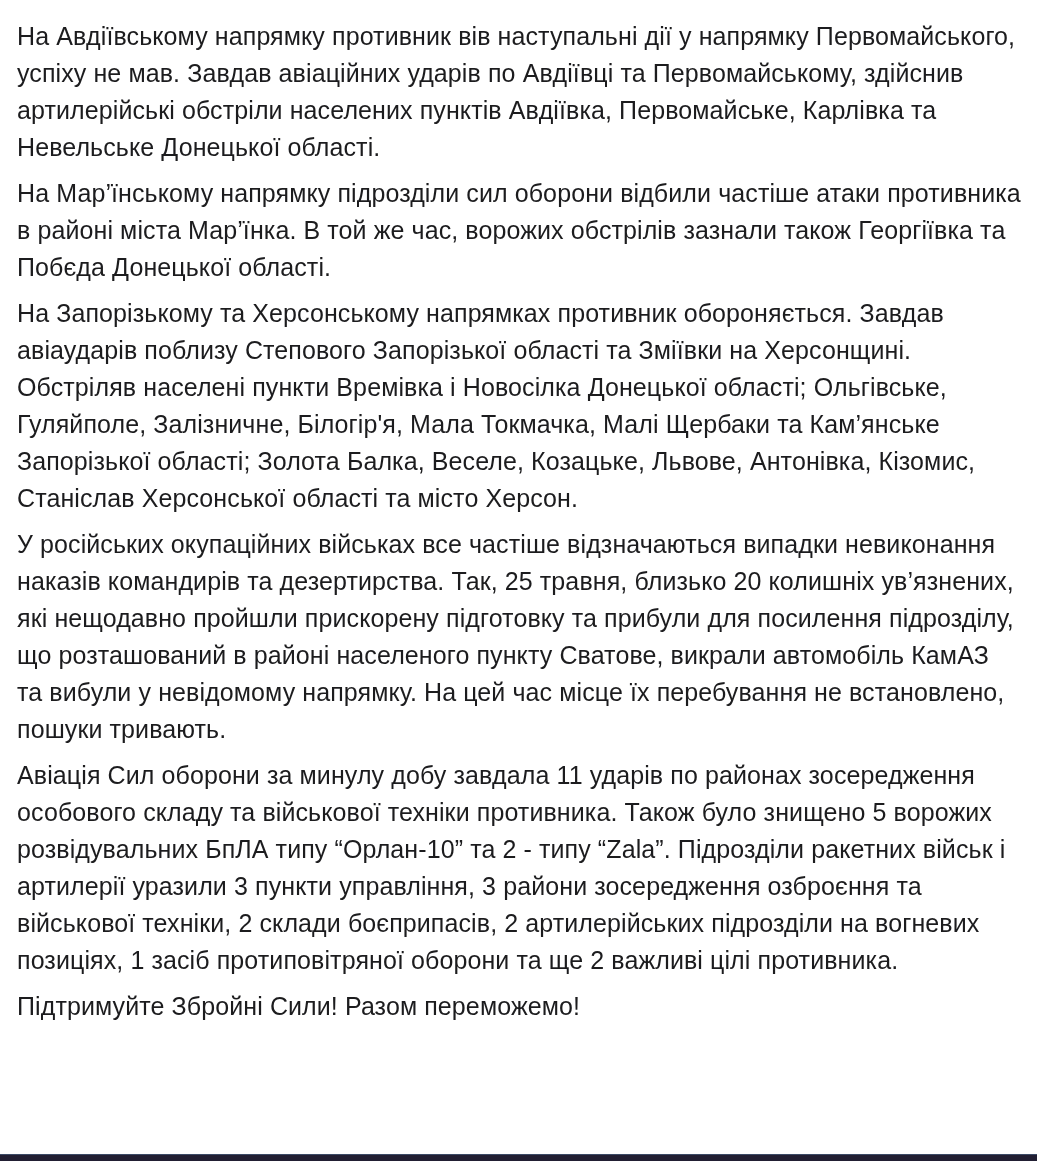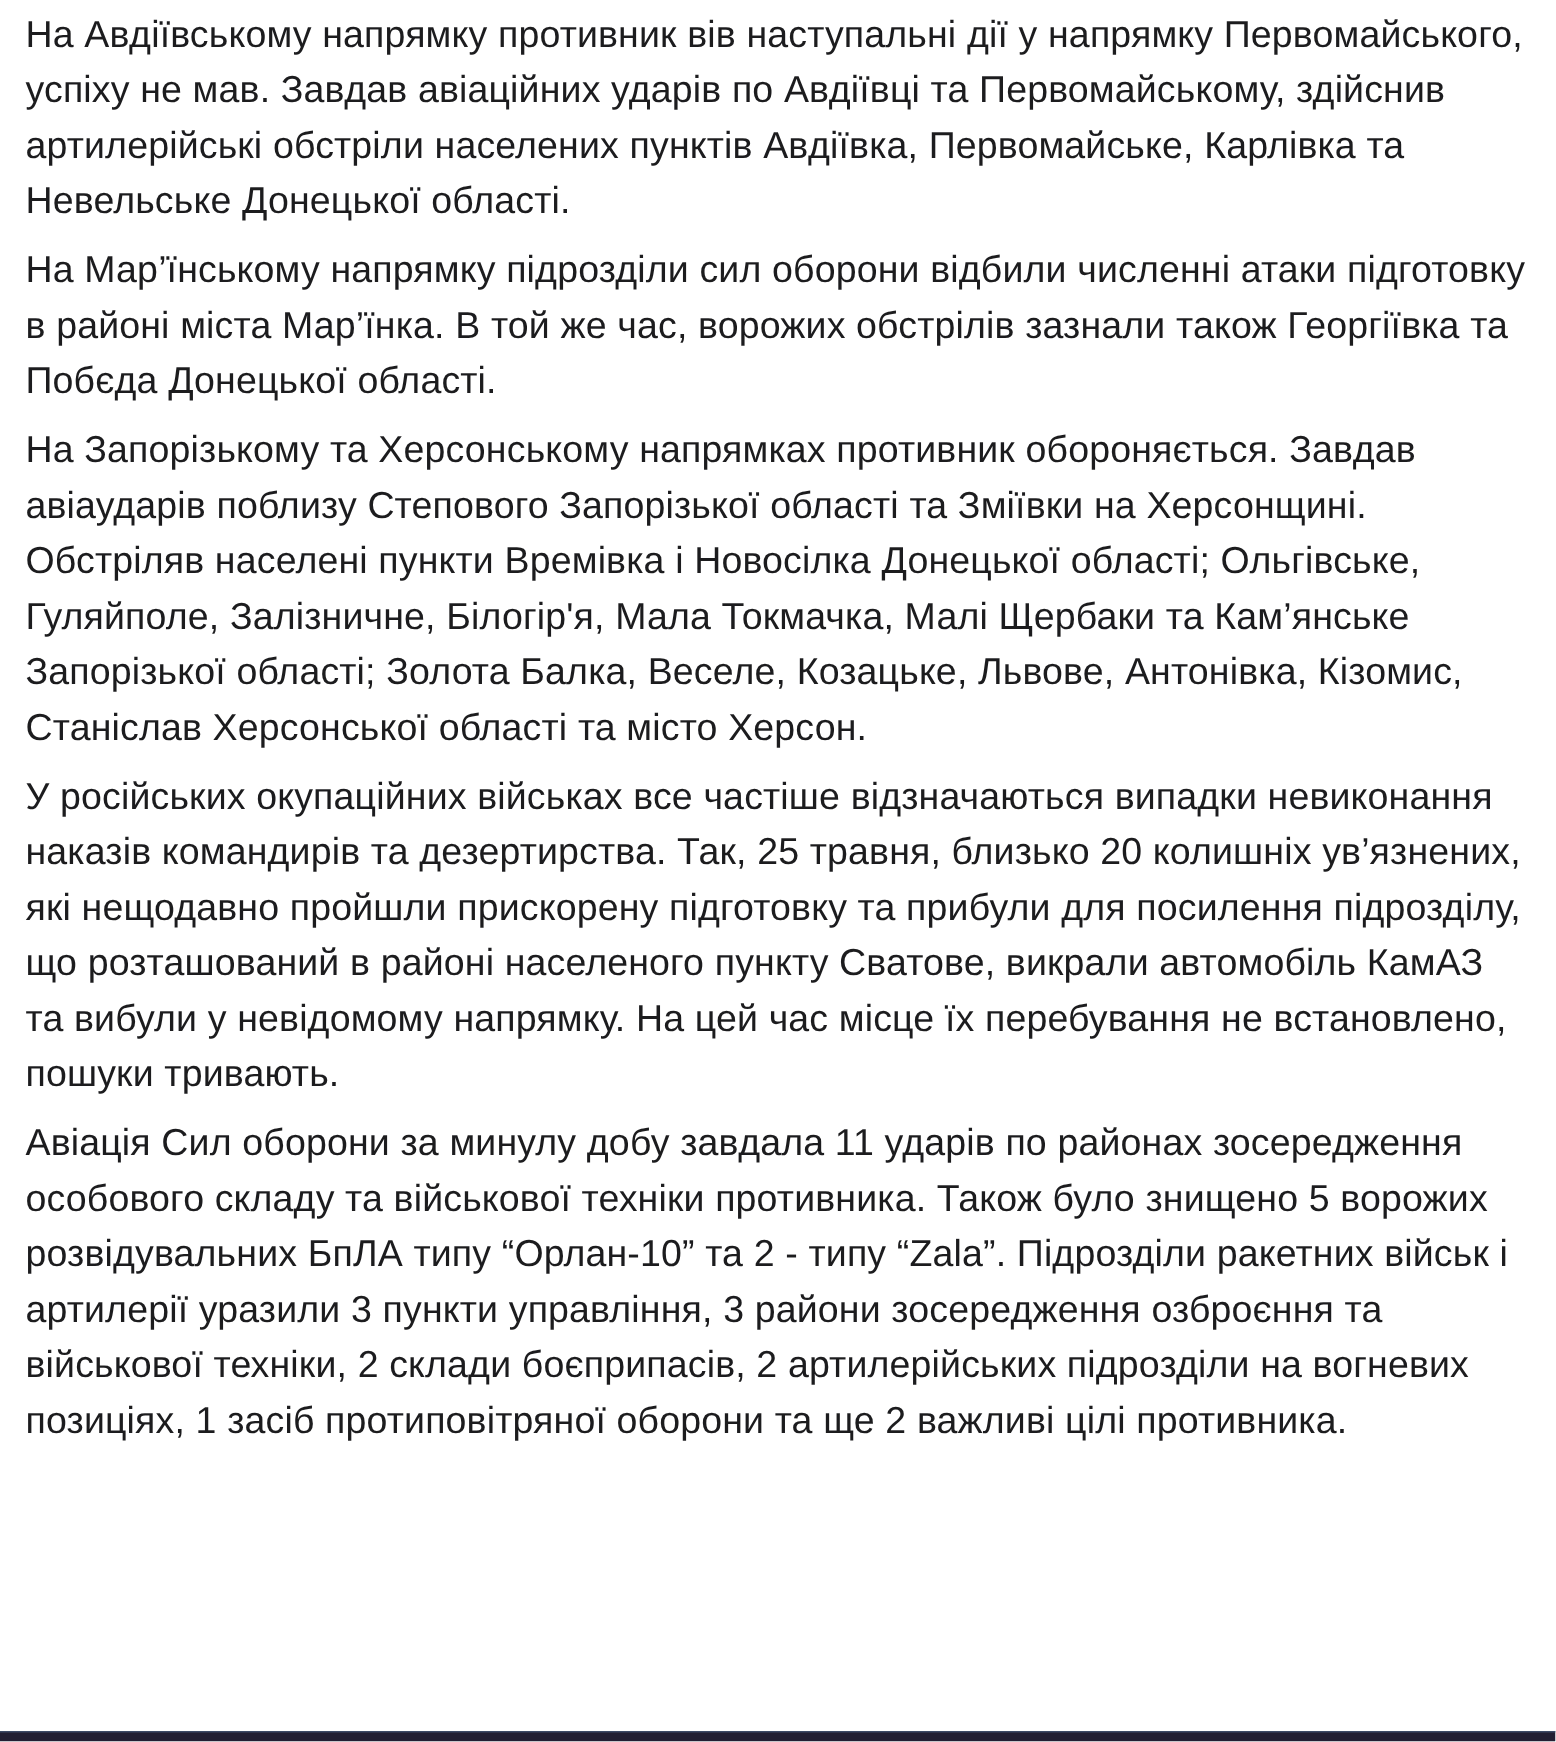--- a/index.html
+++ b/index.html
@@ -12,21 +12,21 @@
   html, body { margin: 0; padding: 0; }
   body {
     width: 1037px;
     height: 1161px;
     background: var(--bg);
     overflow: hidden;
     position: relative;
     font-family: "Liberation Sans", "DejaVu Sans", sans-serif;
   }
   .report {
-    padding: 5px 16px 0 17px;
+    padding: 18px 16px 0 17px;
     color: var(--text);
     font-size: 25px;
     line-height: 37px;
     letter-spacing: 0.1px;
   }
   .report p {
     margin: 0 0 9px 0;
   }
   .bottom-bar {
     position: absolute;
@@ -36,19 +36,20 @@
     height: 7px;
     background: var(--bar);
     border-top: 1px solid var(--bar-edge);
   }
 </style>
 </head>
 <body>
 
 <main class="report">
   <p>На Авдіївському напрямку противник вів наступальні дії у напрямку Первомайського, успіху не мав. Завдав авіаційних ударів по Авдіївці та Первомайському, здійснив артилерійські обстріли населених пунктів Авдіївка, Первомайське, Карлівка та Невельське Донецької області.</p>
-  <p>На Мар’їнському напрямку підрозділи сил оборони відбили численні атаки підготовку в районі міста Мар’їнка. В той же час, ворожих обстрілів зазнали також Георгіївка та Побєда Донецької області.</p>
+  <p>На Мар’їнському напрямку підрозділи сил оборони відбили частіше атаки противника в районі міста Мар’їнка. В той же час, ворожих обстрілів зазнали також Георгіївка та Побєда Донецької області.</p>
   <p>На Запорізькому та Херсонському напрямках противник обороняється. Завдав авіаударів поблизу Степового Запорізької області та Зміївки на Херсонщині. Обстріляв населені пункти Времівка і Новосілка Донецької області; Ольгівське, Гуляйполе, Залізничне, Білогір'я, Мала Токмачка, Малі Щербаки та Кам’янське Запорізької області; Золота Балка, Веселе, Козацьке, Львове, Антонівка, Кізомис, Станіслав Херсонської області та місто Херсон.</p>
   <p>У російських окупаційних військах все частіше відзначаються випадки невиконання наказів командирів та дезертирства. Так, 25 травня, близько 20 колишніх ув’язнених, які нещодавно пройшли прискорену підготовку та прибули для посилення підрозділу, що розташований в районі населеного пункту Сватове, викрали автомобіль КамАЗ та вибули у невідомому напрямку. На цей час місце їх перебування не встановлено, пошуки тривають.</p>
   <p>Авіація Сил оборони за минулу добу завдала 11 ударів по районах зосередження особового складу та військової техніки противника. Також було знищено 5 ворожих розвідувальних БпЛА типу “Орлан-10” та 2 - типу “Zala”. Підрозділи ракетних військ і артилерії уразили 3 пункти управління, 3 райони зосередження озброєння та військової техніки, 2 склади боєприпасів, 2 артилерійських підрозділи на вогневих позиціях, 1 засіб протиповітряної оборони та ще 2 важливі цілі противника.</p>
+  <p>Підтримуйте Збройні Сили! Разом переможемо!</p>
 </main>
 
 <div class="bottom-bar"></div>
 
 </body></html>

